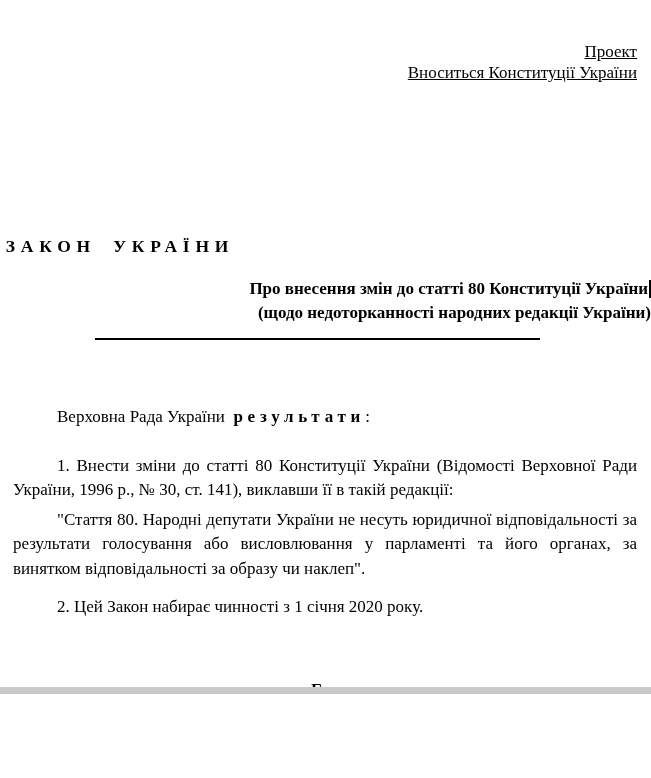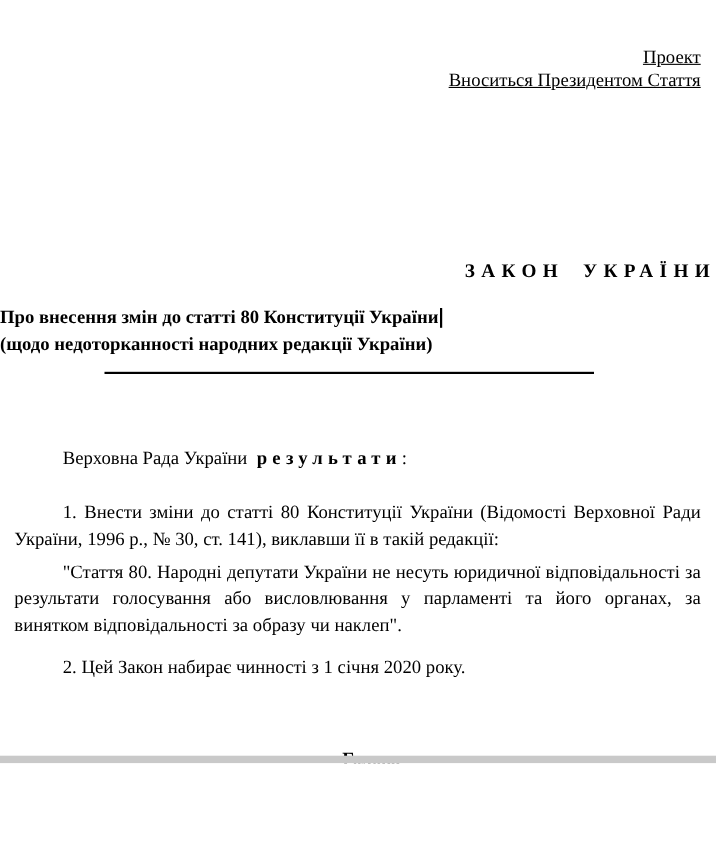--- a/index.html
+++ b/index.html
@@ -24,31 +24,31 @@
     padding-right: 14px;
     text-align: right;
     line-height: 21px;
   }
   .doc-header .u {
     text-decoration: underline;
   }
   
   .law-title {
     margin-top: 152px;
-    text-align: right;
+    text-align: left;
     font-weight: bold;
     font-size: 17.5px;
     letter-spacing: 0.33em;
     word-spacing: 0.4em;
     line-height: 22px;
     padding-left: 0.33em; 
   }
   .law-subtitle {
     margin-top: 20px;
-    text-align: left;
+    text-align: right;
     font-weight: bold;
     line-height: 24px;
   }
   .caret {
     display: inline-block;
     width: 2px;
     height: 18px;
     background: #000000;
     vertical-align: text-bottom;
     margin-left: 1px;
@@ -99,21 +99,21 @@
 </head>
 <body>
 
 <div class="page">
 
   <div class="doc-header">
     <div>
       <span class="u">Проект</span>
     </div>
     <div>
-      <span class="u">Вноситься Президентом Стаття</span>
+      <span class="u">Вноситься Конституції України</span>
     </div>
   </div>
 
   <div class="law-title">ЗАКОН УКРАЇНИ</div>
 
   <div class="law-subtitle">
     <div>
       <span>Про внесення змін до статті 80 Конституції України</span><span class="caret"></span>
     </div>
     <div>(щодо недоторканності народних редакції України)</div>

